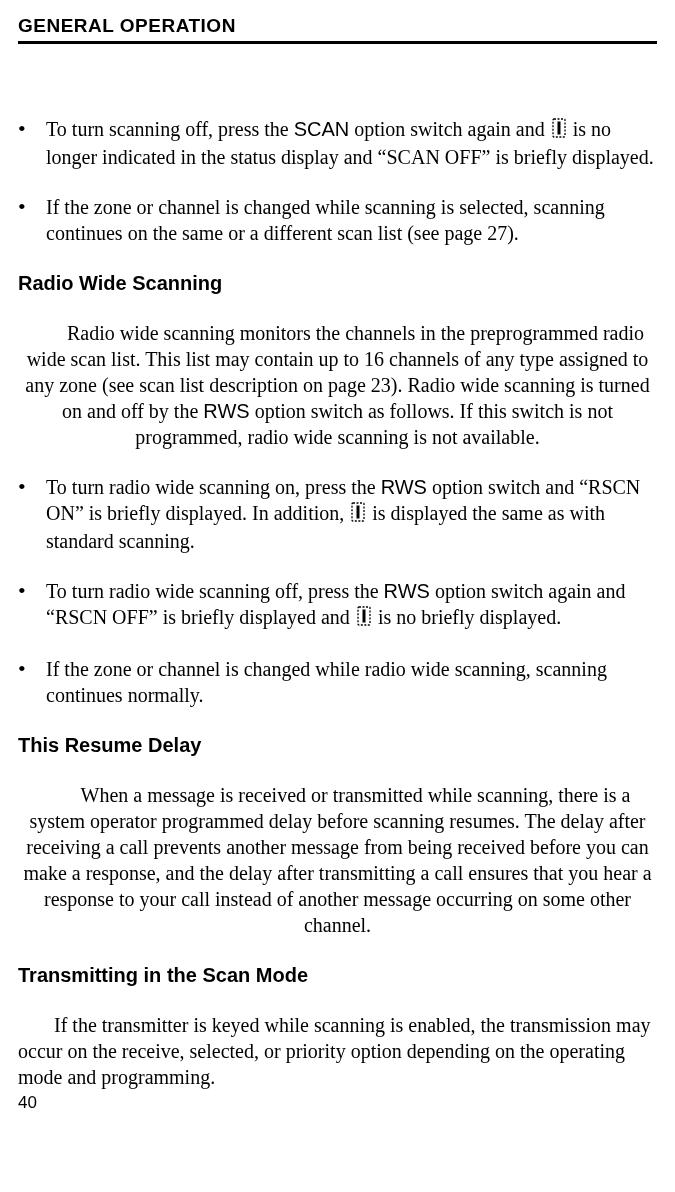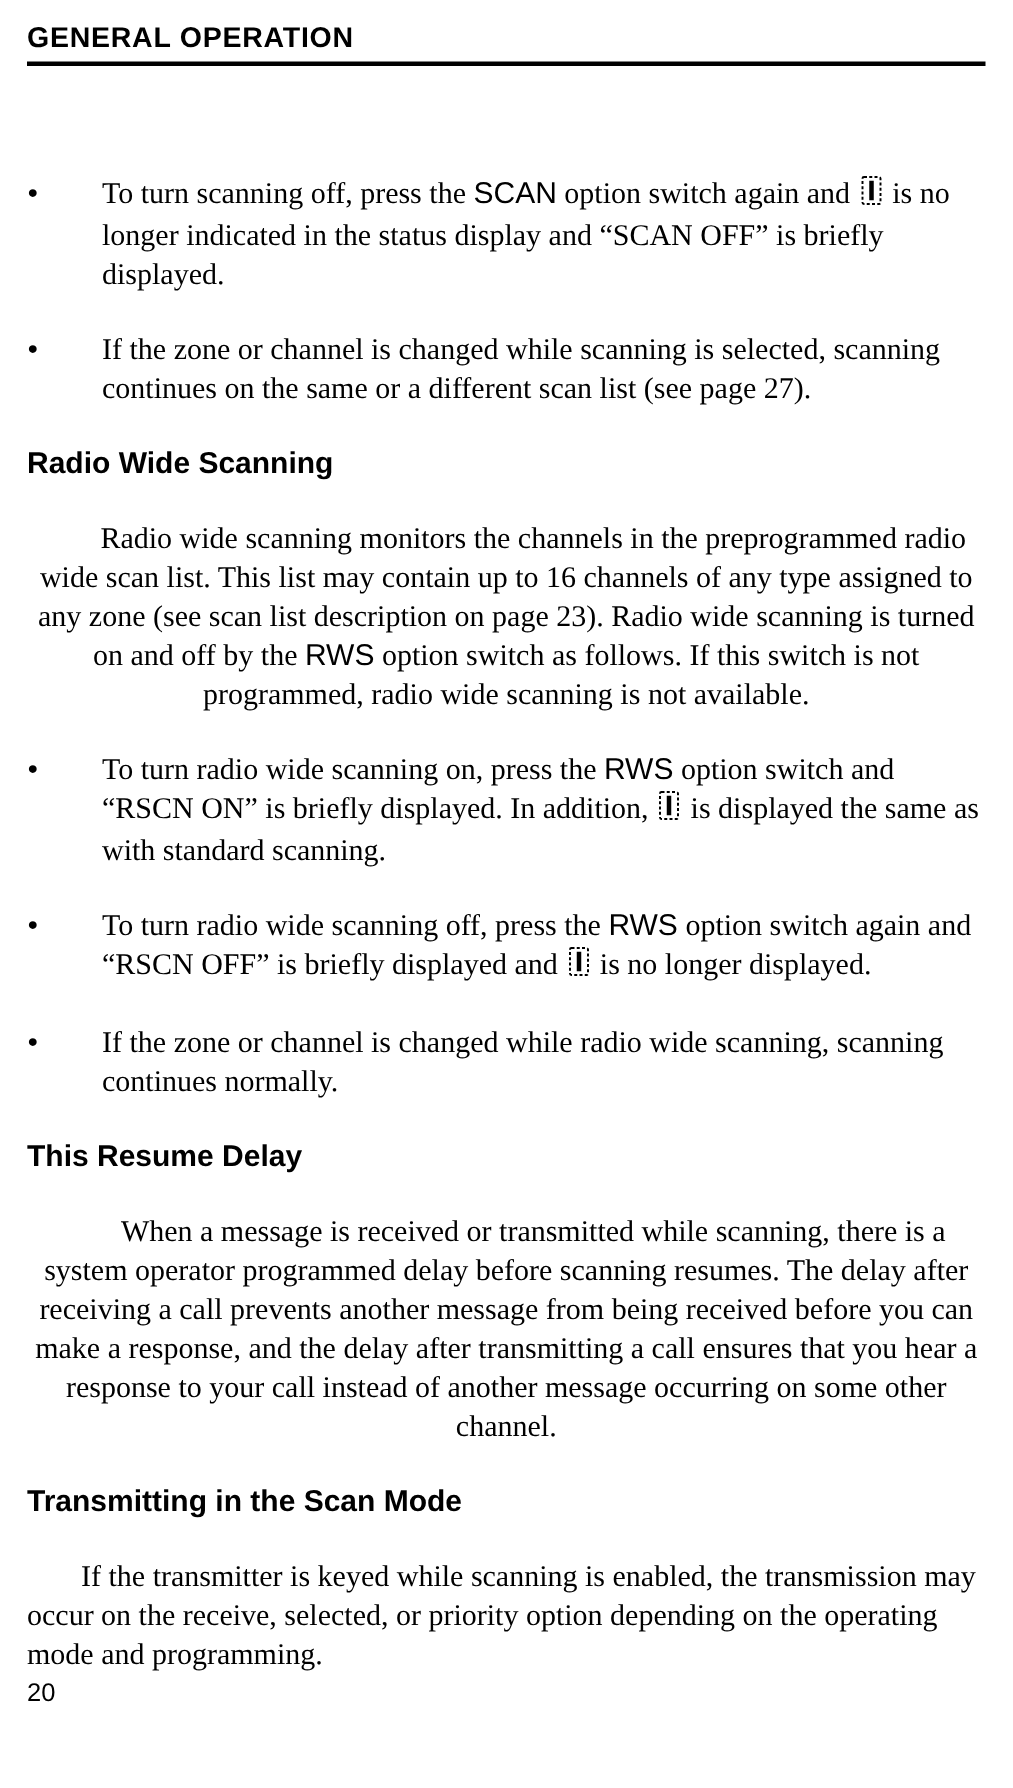--- a/index.html
+++ b/index.html
@@ -38,21 +38,20 @@
     }
     .bullet-dot {
       width: 28px;
       flex-shrink: 0;
       font-size: 22px;
       line-height: 1.0;
       padding-top: 2px;
     }
     .bullet-text {
       flex: 1;
-      margin-left: 22px;
     }
     .subsection-title {
       font-family: Arial, Helvetica, sans-serif;
       font-size: 20px;
       margin-top: 10px;
       margin-bottom: 24px;
       font-weight: bold;
     }
     .para {
       text-indent: 36px;
@@ -113,30 +112,30 @@
             <rect x="5.5" y="3.5" width="3" height="13" fill="#000"></rect>
           </svg></span><span> is displayed the same as with standard scanning.</span>
     </span>
   </li>
   <li>
     <span class="bullet-dot">•</span>
     <span class="bullet-text">
       <span>To turn radio wide scanning off, press the </span><span class="sans">RWS</span><span> option switch again and “RSCN OFF” is briefly displayed and </span><span class="scan-icon"><svg width="14" height="20" viewBox="0 0 14 20">
             <rect x="1" y="1" width="12" height="18" fill="none" stroke="#000" stroke-width="1.3" stroke-dasharray="2 1.5" rx="1"></rect>
             <rect x="5.5" y="3.5" width="3" height="13" fill="#000"></rect>
-          </svg></span><span> is no longer displayed.</span>
+          </svg></span><span> is no briefly displayed.</span>
     </span>
   </li>
   <li>
     <span class="bullet-dot">•</span>
     <span class="bullet-text">If the zone or channel is changed while radio wide scanning, scanning continues normally.</span>
   </li>
 </ul>
 
 <div class="subsection-title">This Resume Delay</div>
 
 <p class="para">When a message is received or transmitted while scanning, there is a system operator programmed delay before scanning resumes. The delay after receiving a call prevents another message from being received before you can make a response, and the delay after transmitting a call ensures that you hear a response to your call instead of another message occurring on some other channel.</p>
 
 <div class="subsection-title">Transmitting in the Scan Mode</div>
 
 <p class="para-last">If the transmitter is keyed while scanning is enabled, the transmission may occur on the receive, selected, or priority option depending on the operating mode and programming.</p>
 
-<div class="page-num">20</div>
+<div class="page-num">40</div>
 
 </body></html>

